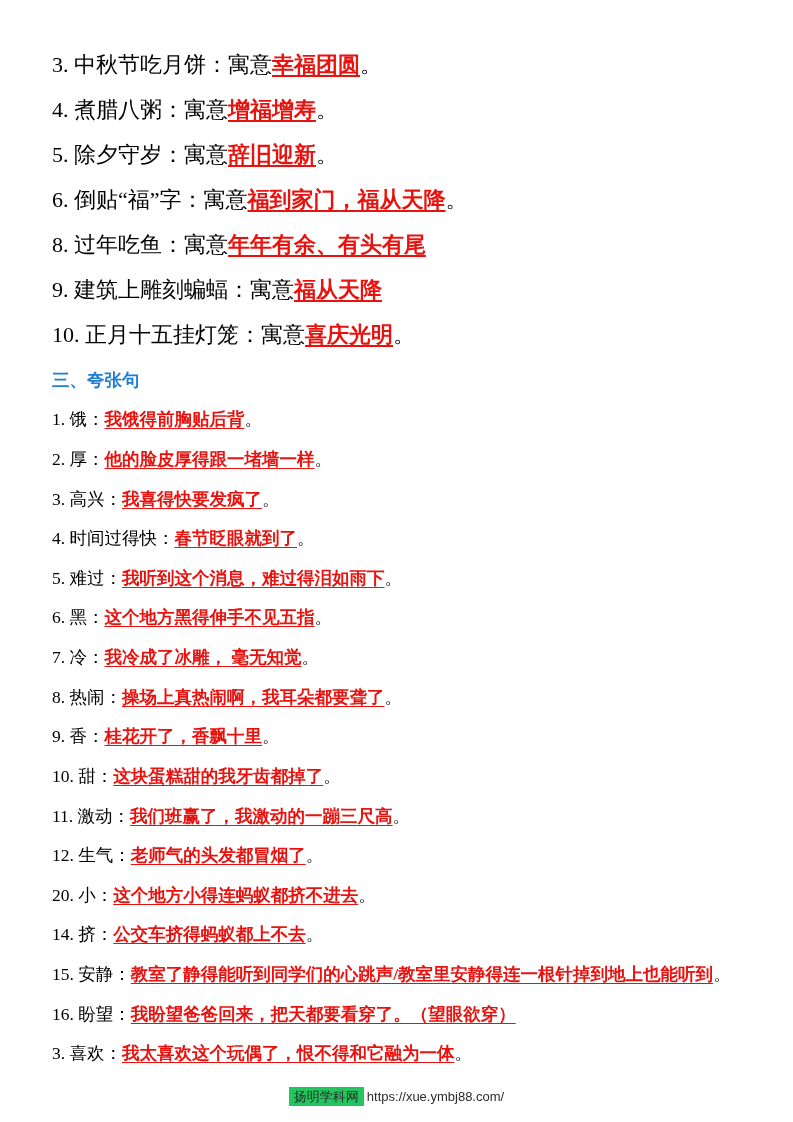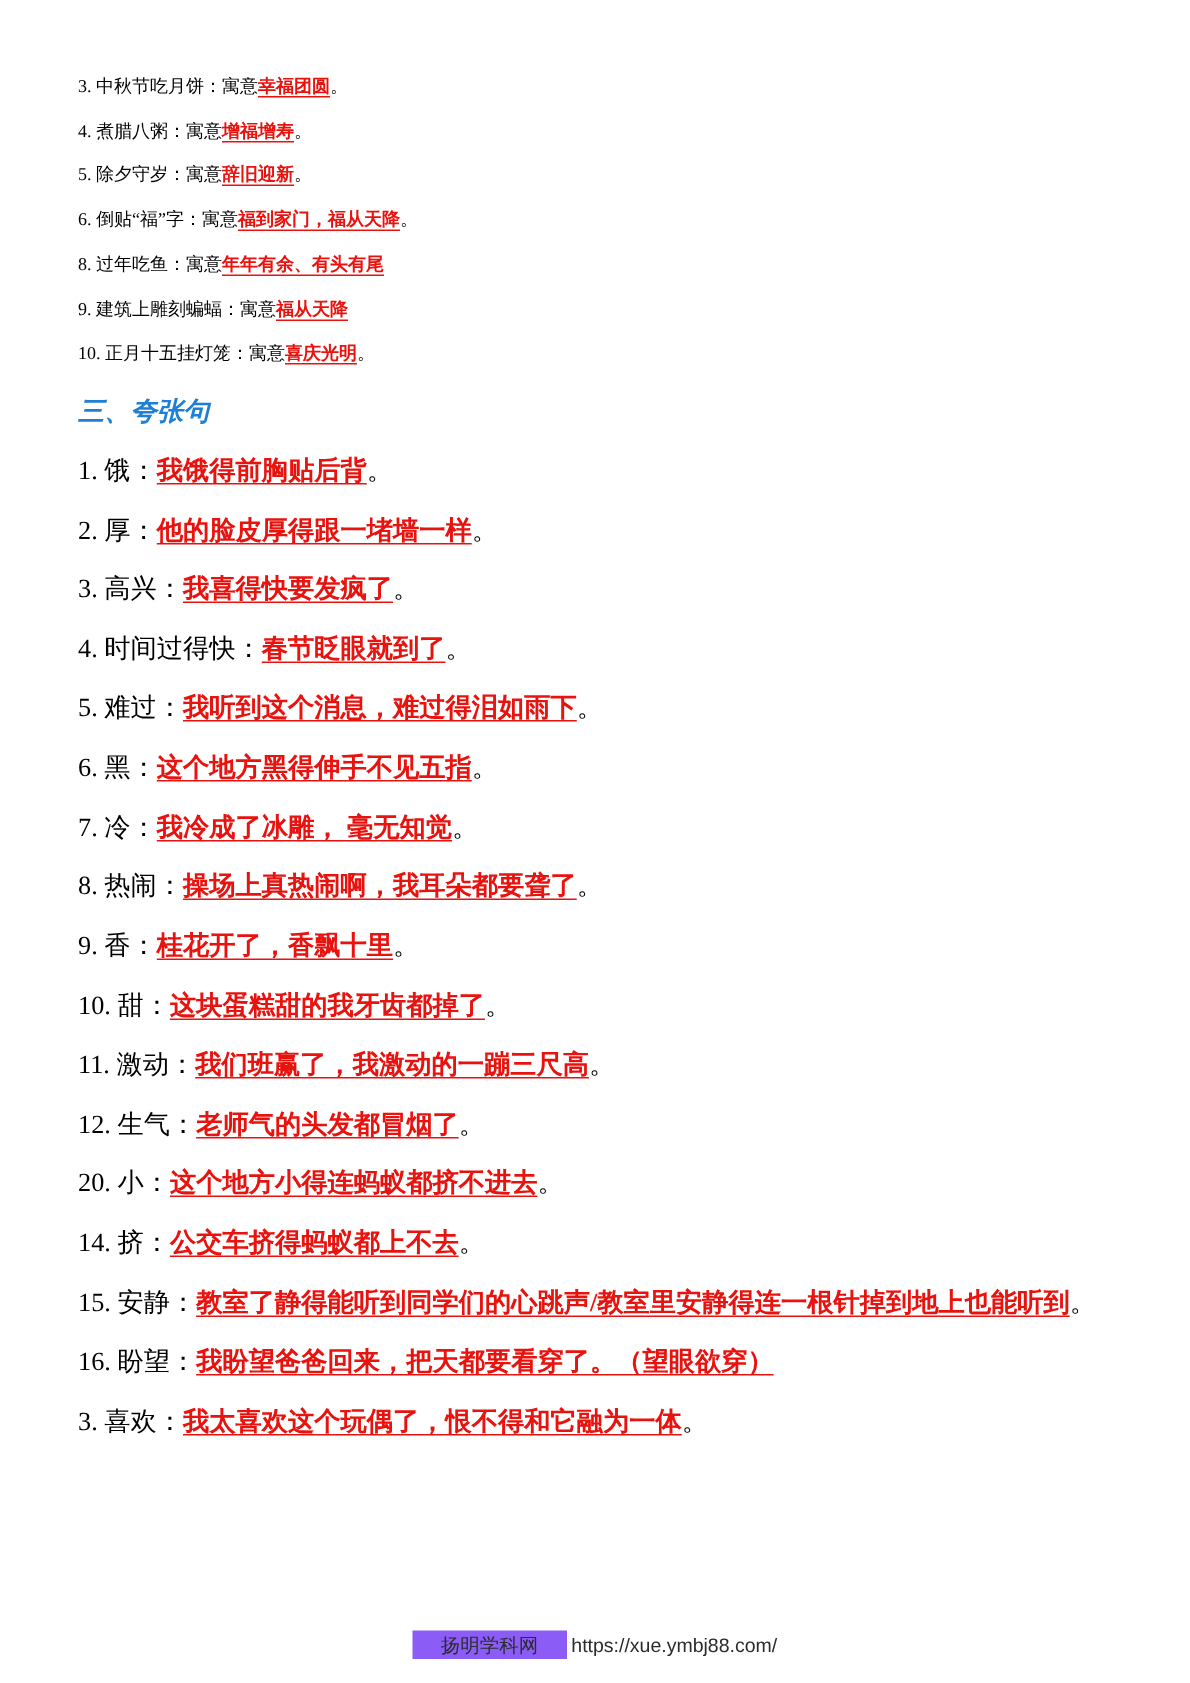--- a/index.html
+++ b/index.html
@@ -16,21 +16,21 @@
     overflow: hidden;
   }
   .page {
     position: relative;
     width: 793px;
     height: 1122px;
     box-sizing: border-box;
     padding: 48px 52px 0 52px;
   }
   .line {
-    font-size: 12px;
+    font-size: 22px;
     line-height: 1.52;
     margin: 0 0 11.5px 0;
     white-space: normal;
     word-break: break-word;
   }
   .num {
     color: #000000;
   }
   .lead {
     color: #000000;
@@ -41,21 +41,20 @@
     text-decoration: underline;
     text-decoration-color: #e8120e;
     text-underline-offset: 2.5px;
   }
   .section-head {
     color: #1f7fd4;
     font-weight: bold;
     font-size: 17.5px;
     margin: 16px 0 13px 0;
     line-height: 1.5;
-    font-style: italic;
   }
   .ex-line {
     font-size: 17.5px;
     line-height: 1.55;
     margin: 0 0 12.5px 0;
   }
   .ex-line .num {
     color: #000000;
   }
   .ex-line .label {
@@ -65,22 +64,22 @@
     position: absolute;
     left: 0;
     bottom: 16px;
     width: 793px;
     text-align: center;
     font-size: 13px;
     color: #3a3a3a;
     font-family: "Liberation Sans", sans-serif;
   }
   .footer .wm-tag {
-    background: #8b5cf6;
-    padding: 2px 19px;
+    background: #22c55e;
+    padding: 2px 5px;
     color: #2b2b2b;
   }
   .footer .wm-url {
     color: #2b2b2b;
     padding-left: 3px;
     text-align: right;
   }
 </style>
 </head>
 <body>

